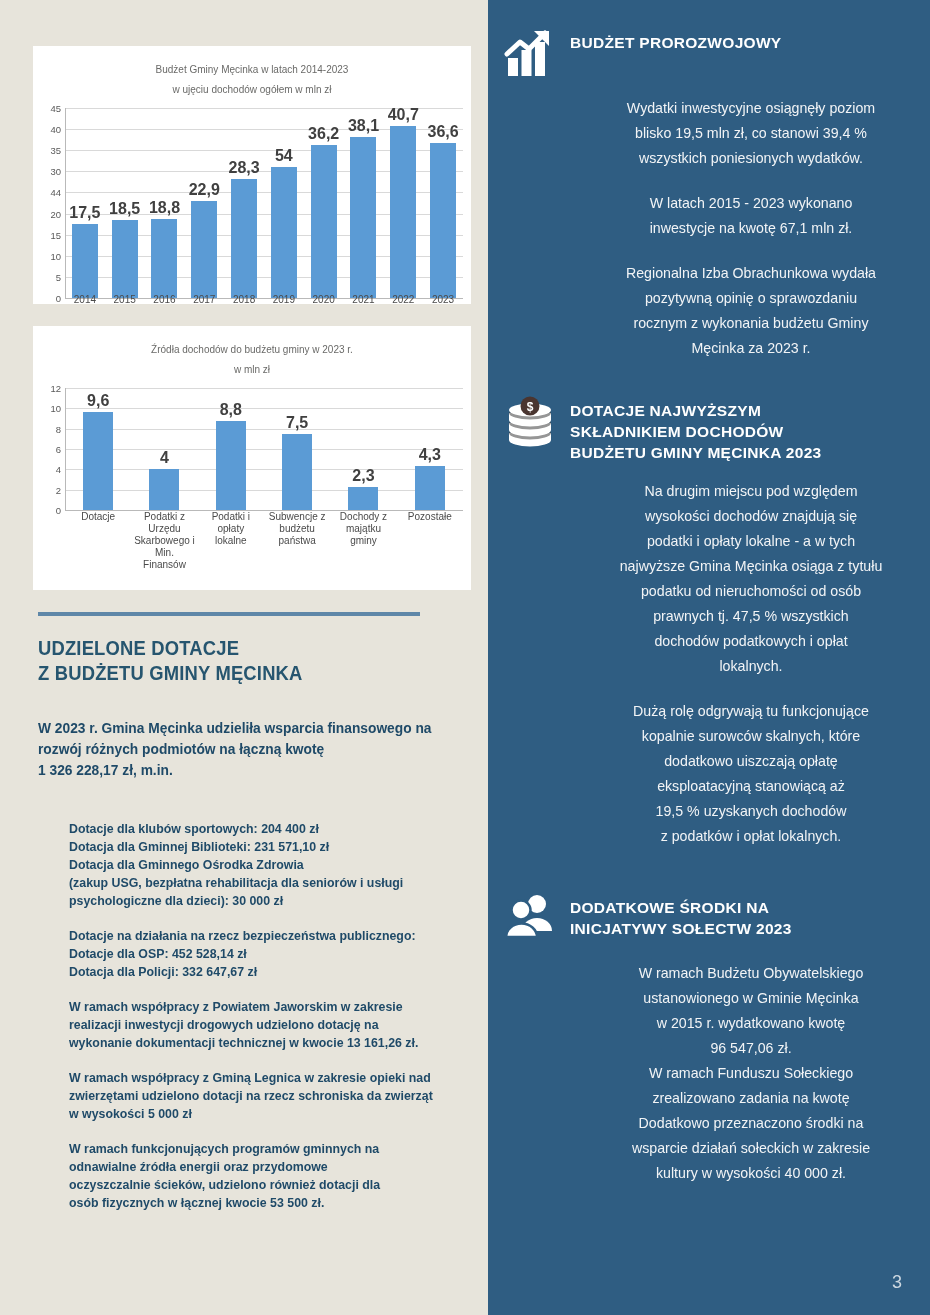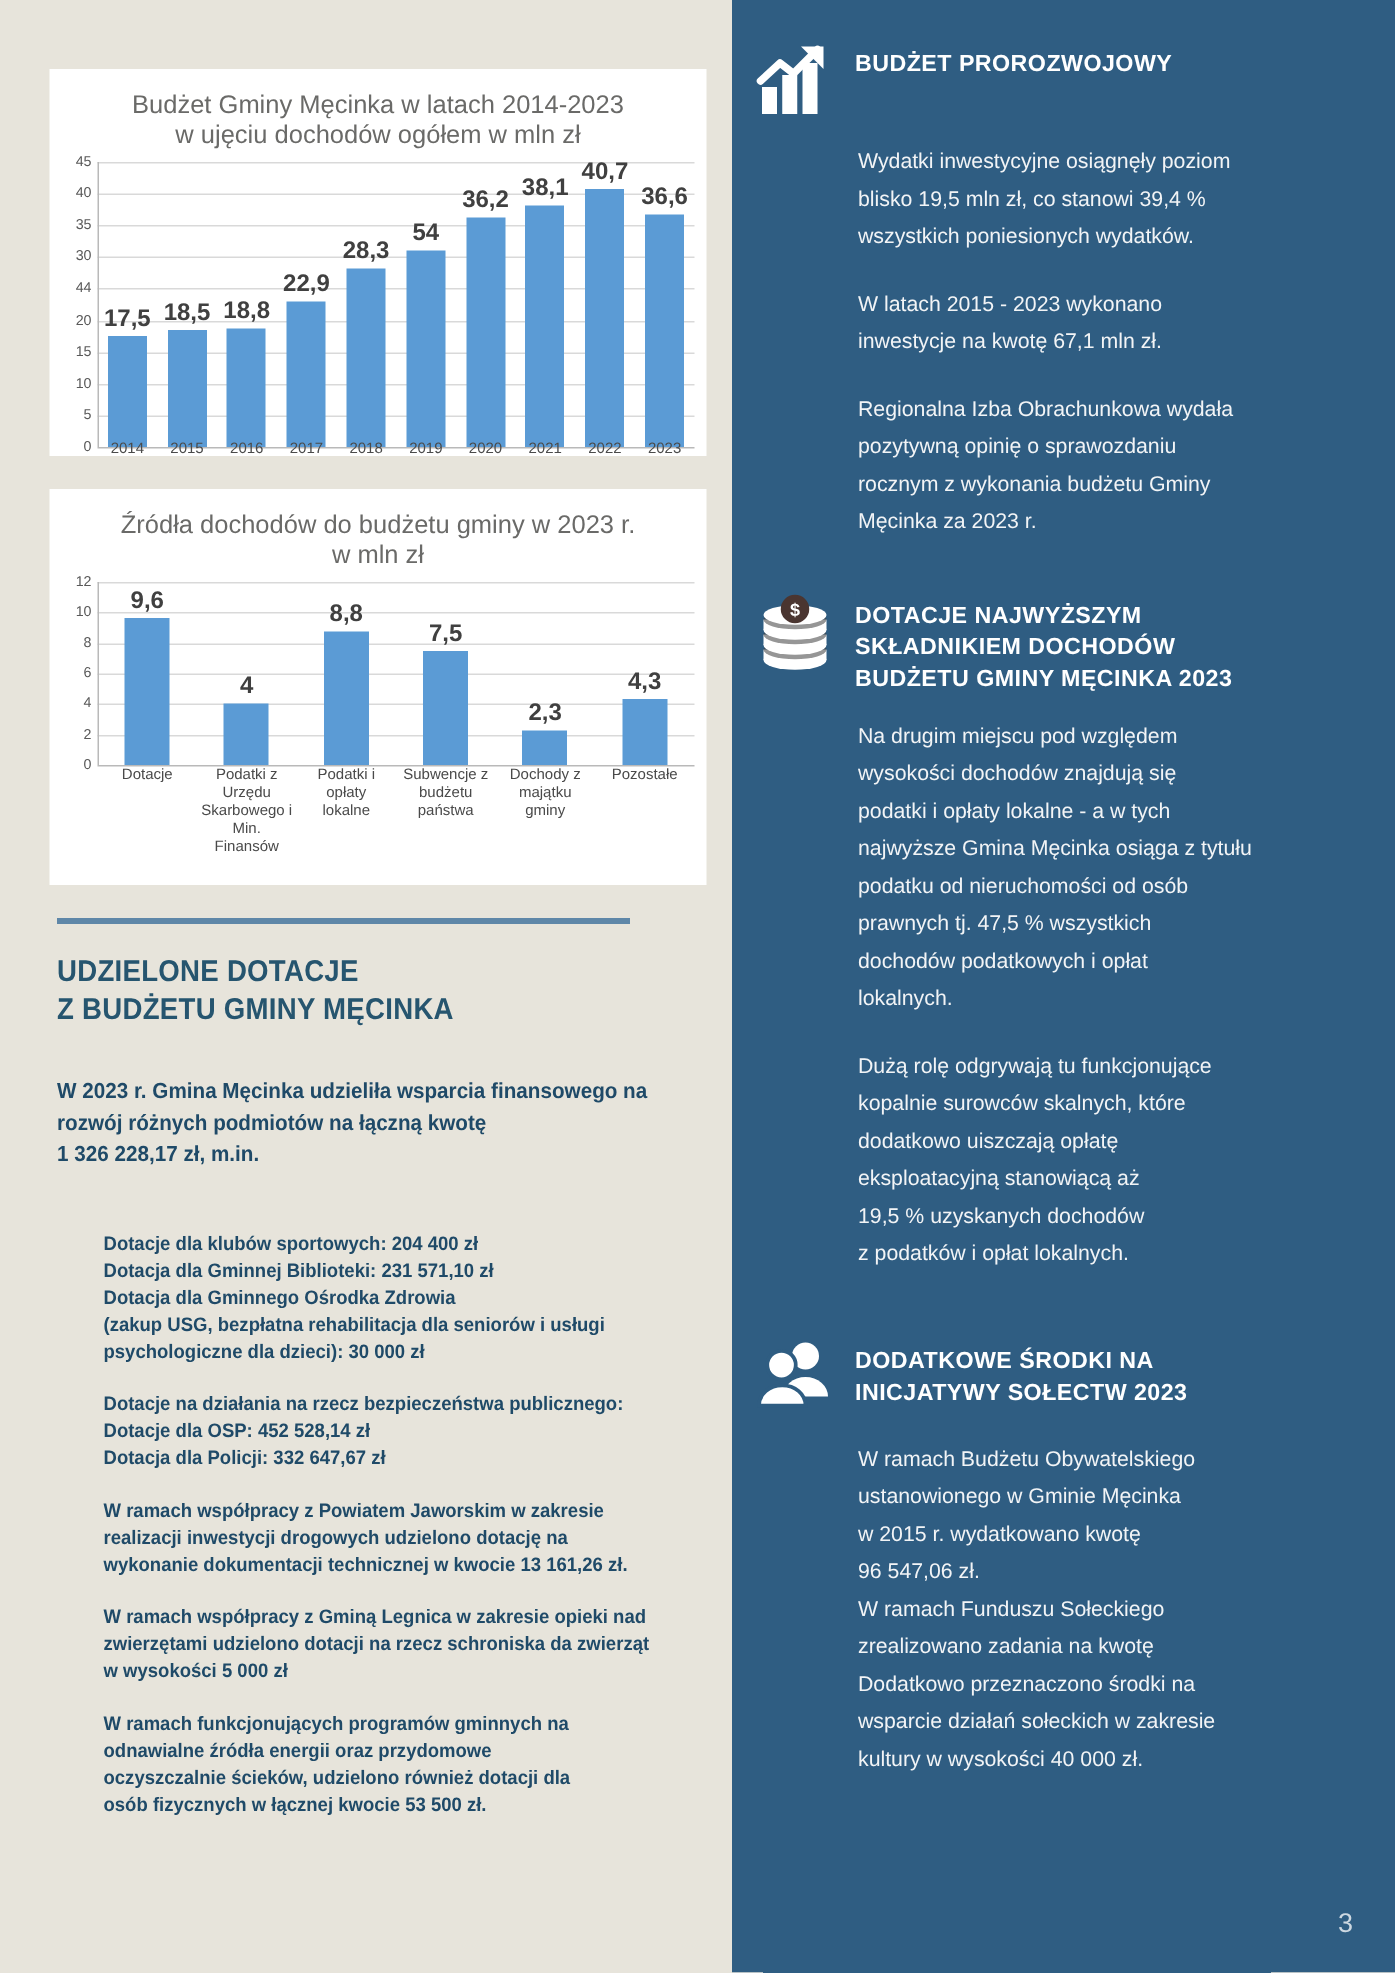--- a/index.html
+++ b/index.html
@@ -19,21 +19,21 @@
     background: #ffffff;
     position: absolute;
     box-shadow: 0 0 0 0 rgba(0,0,0,0);
   }
   #chart1-card { left: 33px; top: 46px; width: 438px; height: 258px; }
   #chart2-card { left: 33px; top: 326px; width: 438px; height: 264px; }
 
   .chart-title {
     text-align: center;
     color: #6a6a68;
-    font-size: 17px;
+    font-size: 10px;
     line-height: 20px;
     padding-top: 14px;
     font-weight: 400;
   }
   .chart-title .l2 { display: block; }
 
   .plot { position: relative; margin: 8px 0 0 0; }
   .ytick {
     position: absolute; right: 4px; transform: translateY(-50%);
     font-size: 9.5px; color: #595959;
@@ -85,21 +85,21 @@
     color: #ffffff; position: relative; padding: 0;
   }
   .rsection { position: absolute; left: 0; width: 442px; }
   .rhead { display: flex; align-items: flex-start; gap: 12px; padding-left: 14px; }
   .ricon { width: 56px; flex: 0 0 56px; display: flex; align-items: center; justify-content: center; }
   .rtitle {
     font-size: 15.5px; font-weight: 700; letter-spacing: .3px; line-height: 21px;
     padding-top: 4px; text-transform: uppercase;
   }
   .rtitle span { display: block; }
-  .rbody { padding-left: 84px; margin-top: 16px; }
+  .rbody { padding-left: 84px; margin-top: 16px; text-align: center; }
   .rpar { font-size: 14.2px; line-height: 25px; color: #f2f4f6; margin-bottom: 20px; }
   .rpar:last-child { margin-bottom: 0; }
   .rpar span { display: block; }
 
   .pagenum {
     position: absolute; right: 28px; bottom: 22px;
     font-size: 18px; color: #cdd8e1; font-weight: 400;
   }
 </style>
 </head>

